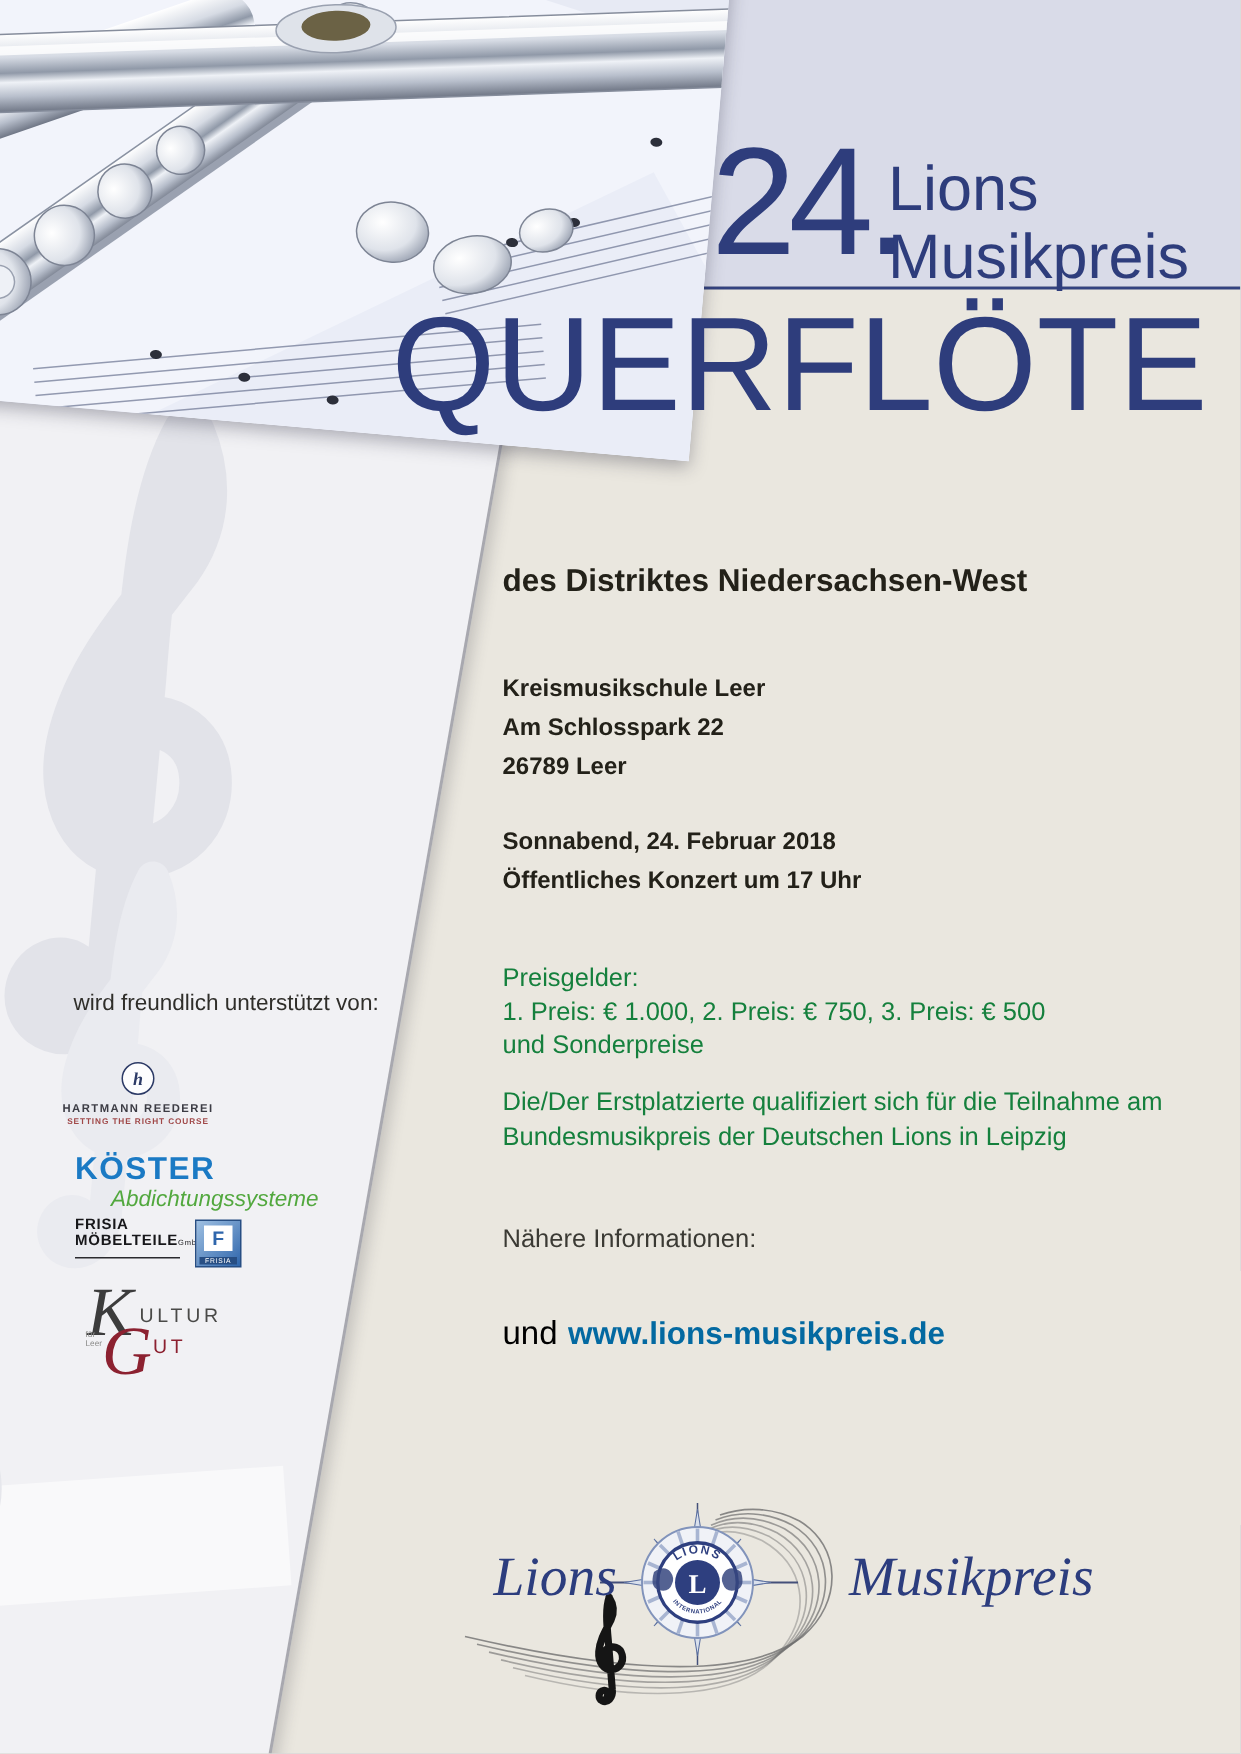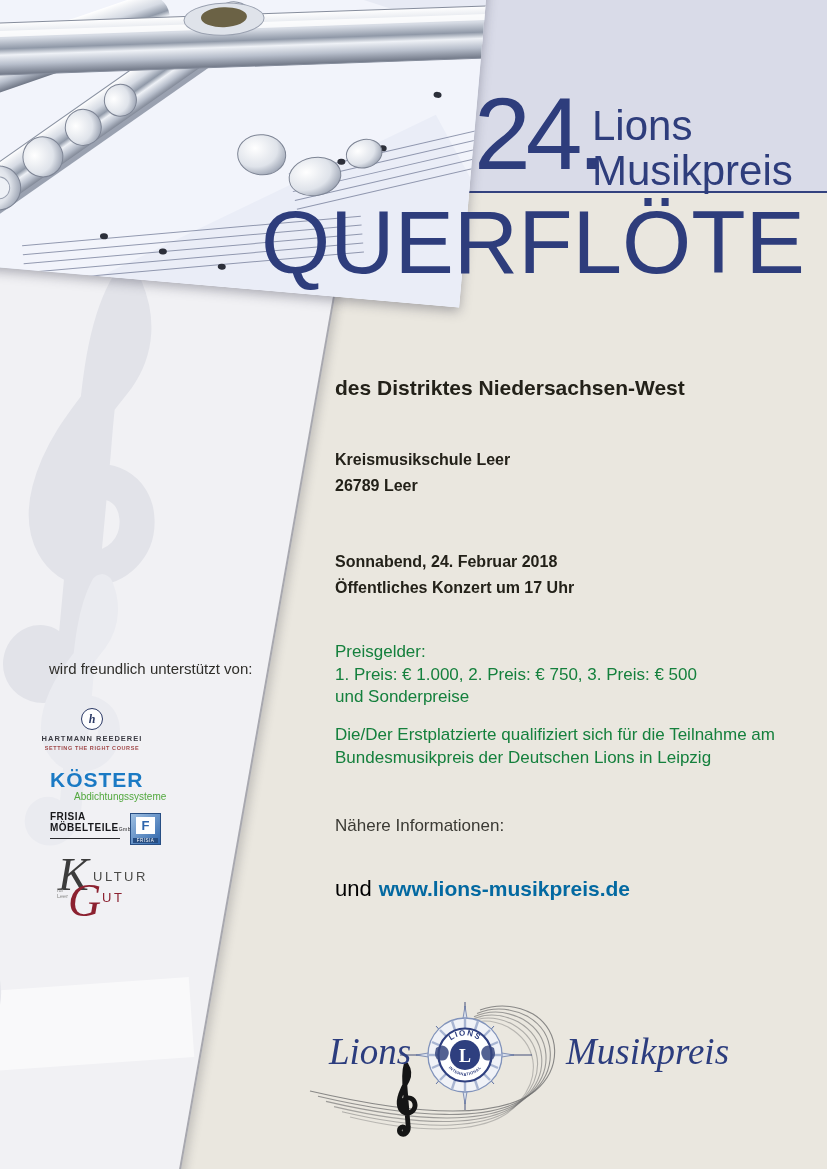--- a/index.html
+++ b/index.html
@@ -55,21 +55,21 @@
   .sp-hartmann{position:absolute;left:40px;top:708px;width:104px;text-align:center;z-index:4;}
   .h-circle{
     width:20px;height:20px;border:1.5px solid #2c3a66;border-radius:50%;
     margin:0 auto 4px auto;display:flex;align-items:center;justify-content:center;
     font-family:"Liberation Serif",serif;font-style:italic;font-weight:bold;font-size:12px;color:#2c3a66;background:#fdfdfe;
   }
   .h-name{font-size:7.5px;letter-spacing:1px;color:#3c3c44;font-weight:bold;}
   .h-tag{font-size:5.5px;letter-spacing:.6px;color:#a04848;margin-top:2px;font-weight:bold;}
   .sp-koester{position:absolute;left:50px;top:768px;z-index:4;}
   .k-name{font-size:21px;font-weight:bold;color:#1b7ac4;letter-spacing:1px;}
-  .k-tag{font-size:10px;color:#52a83e;margin:-1px 0 0 24px;}
+  .k-tag{font-size:15px;font-style:italic;color:#52a83e;margin:-1px 0 0 24px;}
   .sp-frisia{position:absolute;left:50px;top:812px;z-index:4;}
   .f-l1{font-size:10px;font-weight:bold;color:#17171a;letter-spacing:.5px;line-height:10px;}
   .f-l2{font-size:10px;font-weight:bold;color:#17171a;letter-spacing:.5px;line-height:11px;border-bottom:1.5px solid #2a2a2e;padding-bottom:3px;width:70px;}
   .f-suffix{font-size:5px;font-weight:normal;}
   .frisia-badge{position:absolute;left:80px;top:1px;width:29px;height:30px;background:linear-gradient(135deg,#9fc0e2,#2f66ac);border:1px solid #274e83;}
   .fb-white{position:absolute;left:5px;top:3px;width:19px;height:17px;background:#fff;display:flex;align-items:center;justify-content:center;font-size:13px;font-weight:bold;color:#2f66ac;}
   .fb-strip{position:absolute;bottom:1px;left:2px;right:2px;font-size:4.5px;color:#fff;background:#274e83;text-align:center;letter-spacing:.5px;}
   .sp-kultur{position:absolute;left:50px;top:852px;width:120px;height:70px;z-index:4;font-family:"Liberation Serif",serif;}
   .kg-K{position:absolute;left:8px;top:0px;font-style:italic;font-size:46px;color:#3c3c3c;line-height:1;}
   .kg-ultur{position:absolute;left:43px;top:17px;font-family:"Liberation Sans",sans-serif;font-size:13px;letter-spacing:2.5px;color:#4a4a48;}
@@ -191,20 +191,21 @@
   <div class="hdr-brand">
     <div>Lions</div>
     <div>Musikpreis</div>
   </div>
   <div class="instrument">QUERFLÖTE</div>
 
   <div class="col subtitle">des Distriktes Niedersachsen-West</div>
 
   <div class="col addr block-bold">
     <div>Kreismusikschule Leer</div>
+    <div>Am Schlosspark 22</div>
     <div>26789 Leer</div>
   </div>
 
   <div class="col datebl block-bold">
     <div>Sonnabend, 24. Februar 2018</div>
     <div>Öffentliches Konzert um 17 Uhr</div>
   </div>
 
   <div class="col prizes gray">
     <div>Preisgelder:</div>

